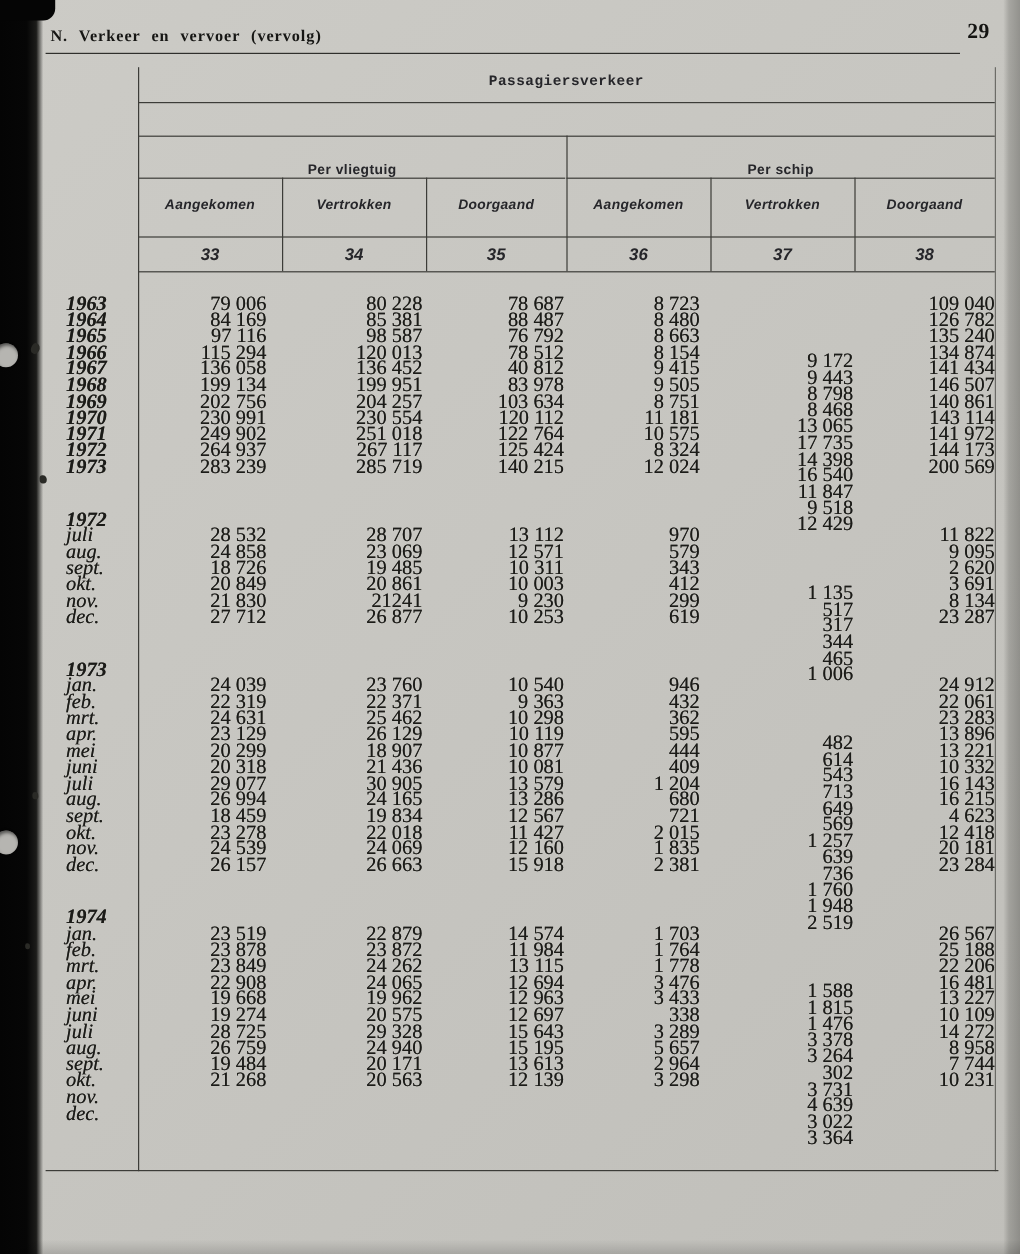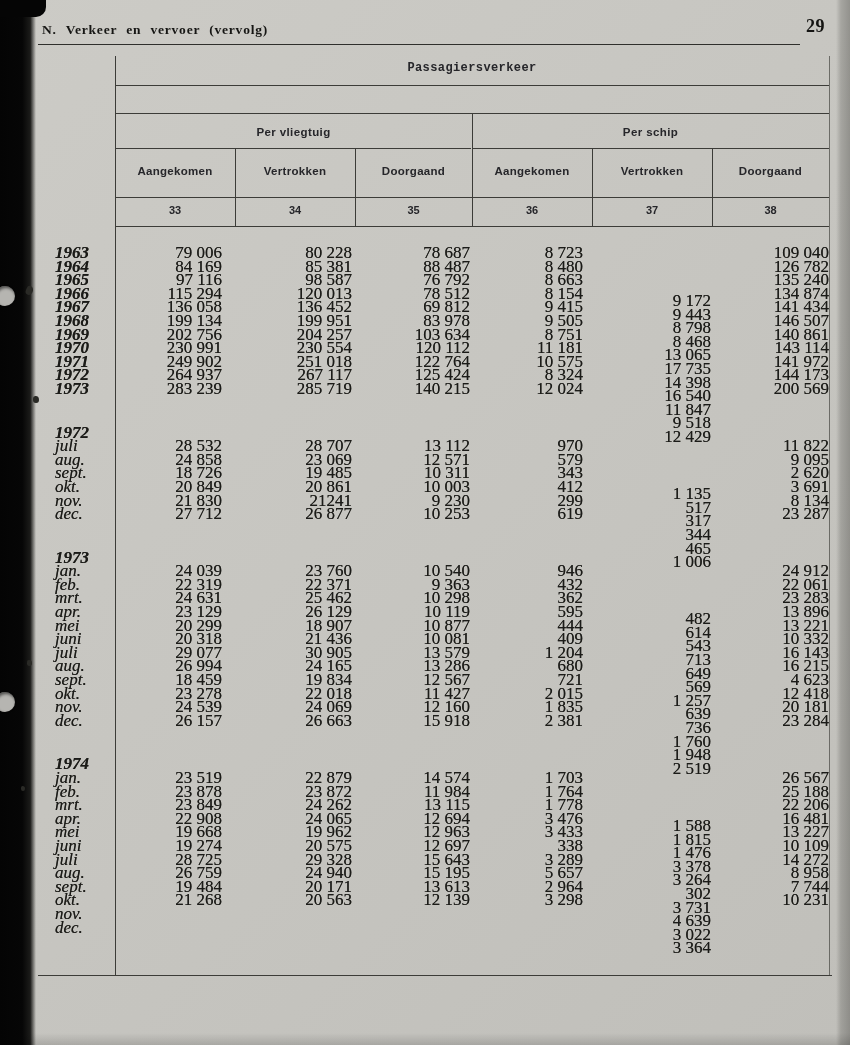--- a/index.html
+++ b/index.html
@@ -74,34 +74,34 @@
     position:absolute;left:115px;top:61px;width:714px;text-align:center;
     font-family:Liberation Mono, monospace;font-weight:700;font-size:12px;
     letter-spacing:.4px;color:#26262a;
   }
   .t-sub{
     position:absolute;left:115px;top:92px;width:714px;text-align:center;
     font-family:"Liberation Sans",sans-serif;font-weight:700;font-size:12px;
     letter-spacing:.4px;color:#26262a;
   }
   .gh{
-    position:absolute;top:126px;text-align:center;
+    position:absolute;top:136px;text-align:center;
     font-family:"Liberation Sans",sans-serif;font-weight:700;font-size:11.5px;
     letter-spacing:.4px;color:#26262a;
   }
   .gh-left{left:115px;width:357px;}
   .gh-right{left:472px;width:357px;}
   .col-heads,.col-nums{
     position:absolute;left:115px;width:714px;
     display:grid;grid-template-columns:120px 120px 117px 120px 120px 117px;
     font-family:"Liberation Sans",sans-serif;font-weight:700;color:#26262a;
   }
   .col-heads{top:165px;font-size:11.5px;letter-spacing:.3px;}
-  .col-nums{top:204px;font-size:11px;}
-  .col-heads span,.col-nums span{text-align:center;}
+  .col-nums{top:204px;font-size:14px;}
+  .col-heads span,.col-nums span{text-align:center;font-style:italic;}
 
   
   #table-body{position:absolute;left:35px;top:246px;width:795px;}
   .section{margin-top:30px;}
   .section.first{margin-top:0;}
   .row{
     display:grid;grid-template-columns:80px 120px 120px 117px 120px 120px 118px;
     height:13.6px;line-height:13.6px;font-size:17px;
     color:#1b1b18;text-shadow:0 0 .5px rgba(25,25,20,.75);
   }
@@ -208,21 +208,21 @@
           <span class="cell">120 013</span>
           <span class="cell">78 512</span>
           <span class="cell">8 154</span>
           <span class="cell">8 468</span>
           <span class="cell">134 874</span>
         </div>
         <div class="row year-row">
           <span class="row-label">1967</span>
           <span class="cell">136 058</span>
           <span class="cell">136 452</span>
-          <span class="cell">69 812</span>
+          <span class="cell">40 812</span>
           <span class="cell">9 415</span>
           <span class="cell">13 065</span>
           <span class="cell">141 434</span>
         </div>
         <div class="row year-row">
           <span class="row-label">1968</span>
           <span class="cell">199 134</span>
           <span class="cell">199 951</span>
           <span class="cell">83 978</span>
           <span class="cell">9 505</span>

